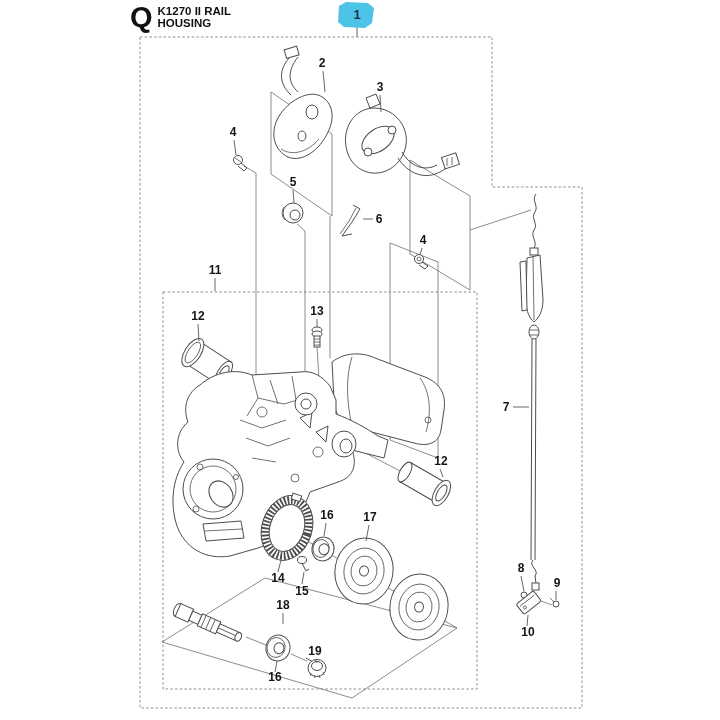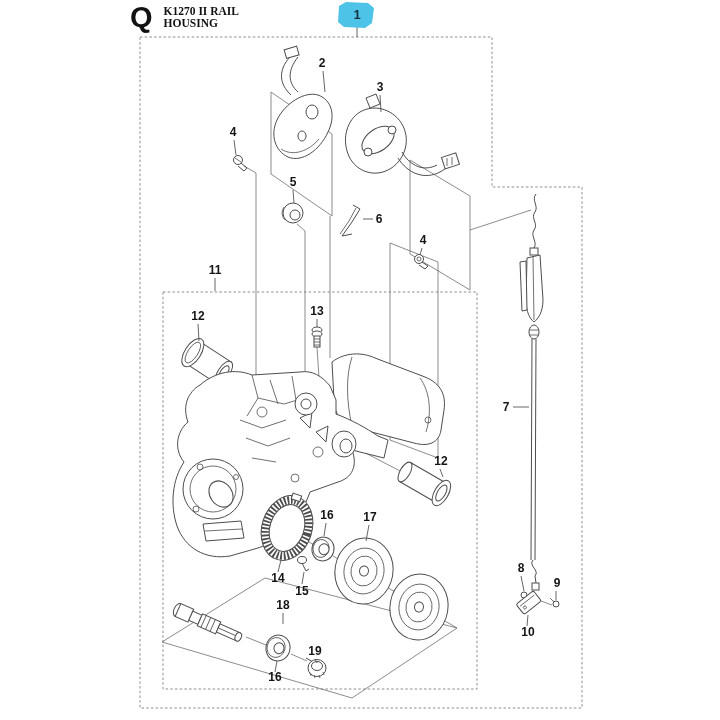--- a/index.html
+++ b/index.html
@@ -1,20 +1,20 @@
 <!DOCTYPE html>
 <html><head>
 <meta charset="utf-8">
 <style>
   html,body{margin:0;padding:0;background:#fff;}
   .page{position:relative;width:720px;height:720px;background:#fff;overflow:hidden;
         font-family:"Liberation Sans",sans-serif;}
   .hdr{position:absolute;left:130px;top:4px;display:flex;align-items:flex-start;z-index:3;}
   .logo{font-weight:bold;font-size:29px;line-height:26px;color:#111;letter-spacing:-1px;}
-  .title{margin-left:12px;padding-top:2px;font-family:Liberation Serif, serif;}
+  .title{margin-left:6px;padding-top:2px;}
   .title div{font-weight:bold;font-size:11.5px;line-height:11.5px;color:#111;letter-spacing:0;}
   svg.canvas{position:absolute;left:0;top:0;width:720px;height:720px;z-index:1;}
   svg text{font-family:"Liberation Sans",sans-serif;font-weight:bold;font-size:12px;
            fill:#141414;text-anchor:middle;}
   svg text.badge-num{font-size:13px;fill:#16323f;}
   .dash{fill:none;stroke:#8d8d8d;stroke-width:1;stroke-dasharray:2.5 2.2;}
   .panel{fill:none;stroke:#6f6f6f;stroke-width:0.8;}
   .conn{fill:none;stroke:#6f6f6f;stroke-width:0.8;}
   .ldr{stroke:#555;stroke-width:0.9;}
   .p{stroke:#4d4d4d;stroke-width:1;fill:#fff;}

